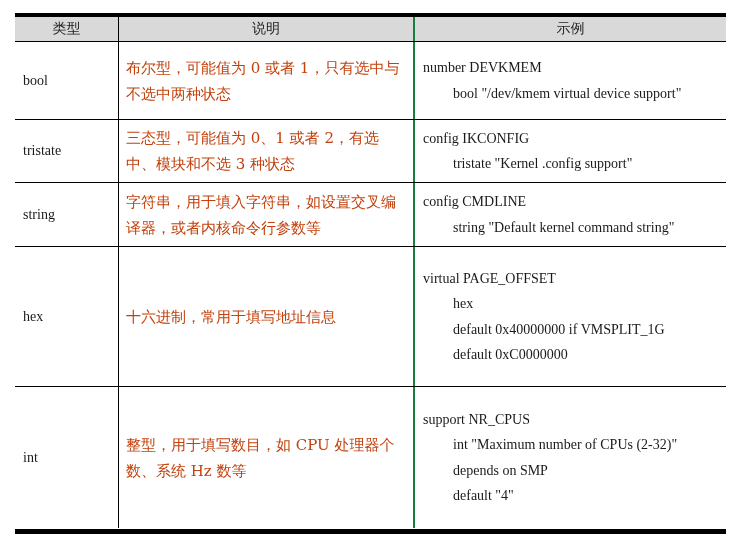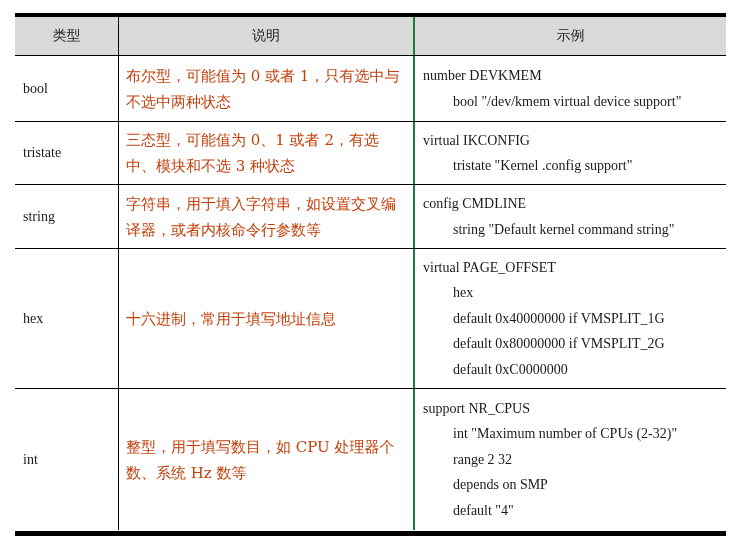--- a/index.html
+++ b/index.html
@@ -1,20 +1,20 @@
 <!DOCTYPE html>
 <html><head>
 <meta charset="utf-8">
 <style>
   html, body { margin: 0; padding: 0; background: #ffffff; }
   body { width: 739px; height: 542px; position: relative; overflow: hidden;
          font-family: "Liberation Serif", "DejaVu Serif", serif; color: #1a1a1a; }
   .tbl { position: absolute; left: 15px; top: 13px; width: 711px; }
   .top-rule { height: 4px; background: #000; }
-  .header { display: flex; height: 39px; background: #d9d9d9; border-bottom: 1px solid #000; box-sizing: border-box; }
+  .header { display: flex; height: 25px; background: #d9d9d9; border-bottom: 1px solid #000; box-sizing: border-box; }
   .header div { display: flex; align-items: center; justify-content: center; font-size: 14px;
                 font-family: "DejaVu Sans", sans-serif; color: #222; }
   .c1 { width: 104px; border-right: 1px solid #000; box-sizing: border-box; }
   .c2 { width: 296px; border-right: 2px solid #15803d; box-sizing: border-box; }
   .c3 { flex: 1; text-align: center; }
   .row { display: flex; border-bottom: 1px solid #000; box-sizing: border-box; }
   .row.last { border-bottom: none; }
   .row > div { display: flex; align-items: center; }
   .row .c1 { padding-left: 8px; font-size: 14px; }
   .row .c2 { padding: 0 8px 0 7px; font-size: 15px; line-height: 26px; color: #c2410c;
@@ -28,61 +28,59 @@
 <body>
 
 <div class="tbl">
   <div class="top-rule"></div>
   <div class="header">
     <div class="c1">类型</div>
     <div class="c2">说明</div>
     <div class="c3">示例</div>
   </div>
   <div id="rows">
-      <div class="row" style="height: 66px;">
+      <div class="row" style="height: 78px;">
         <div class="c1">bool</div>
         <div class="c2">布尔型，可能值为 0 或者 1，只有选中与不选中两种状态</div>
         <div class="c3">
           <div class="code-line">number DEVKMEM</div>
           <div class="code-line indent">bool "/dev/kmem virtual device support"</div>
         </div>
       </div>
       <div class="row" style="height: 63px;">
         <div class="c1">tristate</div>
         <div class="c2">三态型，可能值为 0、1 或者 2，有选中、模块和不选 3 种状态</div>
         <div class="c3">
-          <div class="code-line">virtual IKCONFIG</div>
+          <div class="code-line">config IKCONFIG</div>
           <div class="code-line indent">tristate "Kernel .config support"</div>
         </div>
       </div>
       <div class="row" style="height: 64px;">
         <div class="c1">string</div>
         <div class="c2">字符串，用于填入字符串，如设置交叉编译器，或者内核命令行参数等</div>
         <div class="c3">
           <div class="code-line">config CMDLINE</div>
           <div class="code-line indent">string "Default kernel command string"</div>
         </div>
       </div>
       <div class="row" style="height: 140px;">
         <div class="c1">hex</div>
         <div class="c2">十六进制，常用于填写地址信息</div>
         <div class="c3">
           <div class="code-line">virtual PAGE_OFFSET</div>
           <div class="code-line indent">hex</div>
           <div class="code-line indent">default 0x40000000 if VMSPLIT_1G</div>
-          <div class="code-line indent">default 0x80000000 if VMSPLIT_2G</div>
           <div class="code-line indent">default 0xC0000000</div>
         </div>
       </div>
       <div class="row last" style="height: 141px;">
         <div class="c1">int</div>
         <div class="c2">整型，用于填写数目，如 CPU 处理器个数、系统 Hz 数等</div>
         <div class="c3">
           <div class="code-line">support NR_CPUS</div>
           <div class="code-line indent">int "Maximum number of CPUs (2-32)"</div>
-          <div class="code-line indent">range 2 32</div>
           <div class="code-line indent">depends on SMP</div>
           <div class="code-line indent">default "4"</div>
         </div>
       </div>
     </div>
   <div class="bottom-rule"></div>
 </div>
 
 </body></html>

